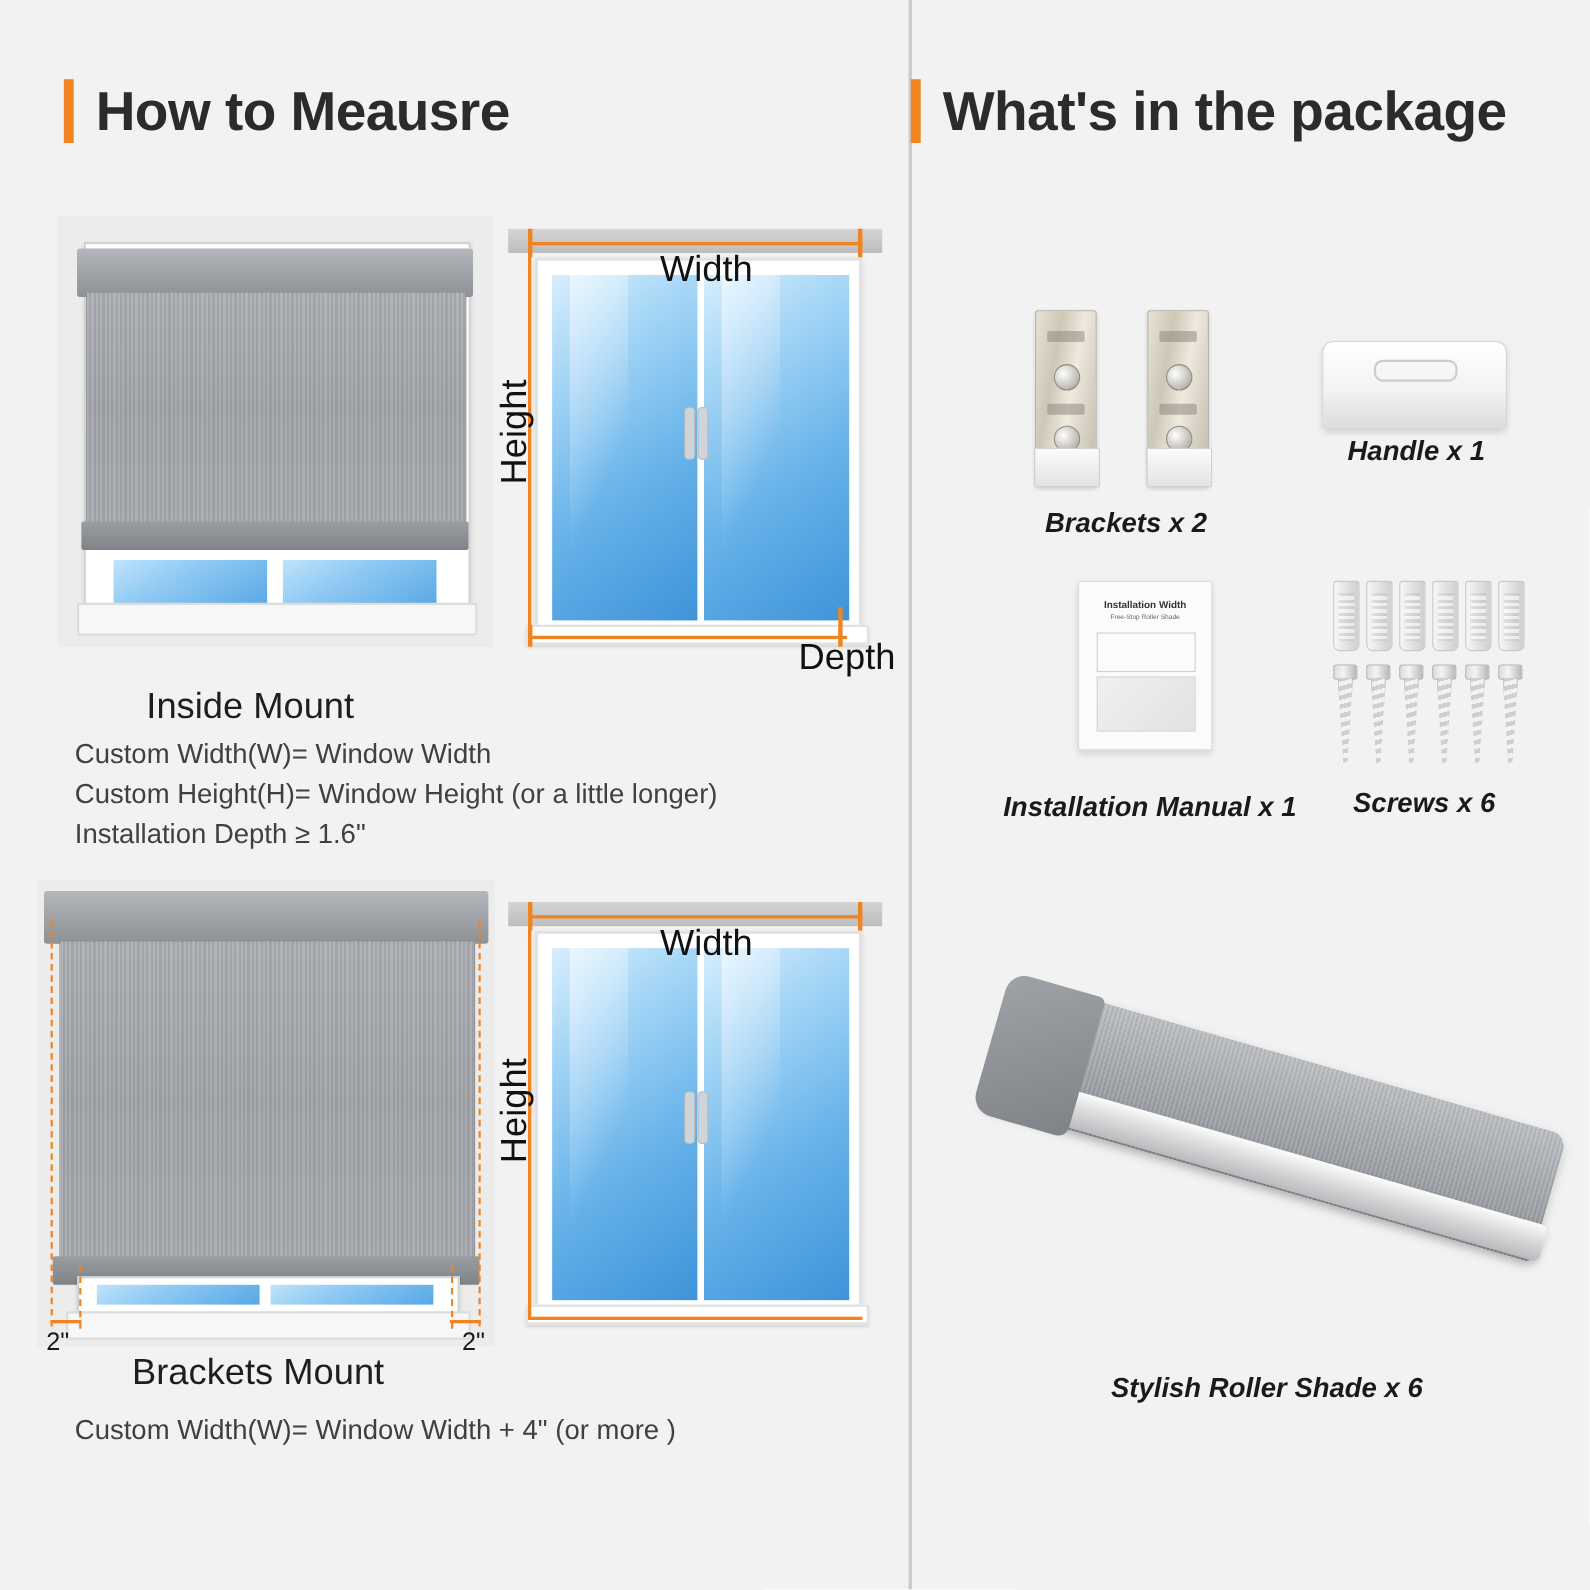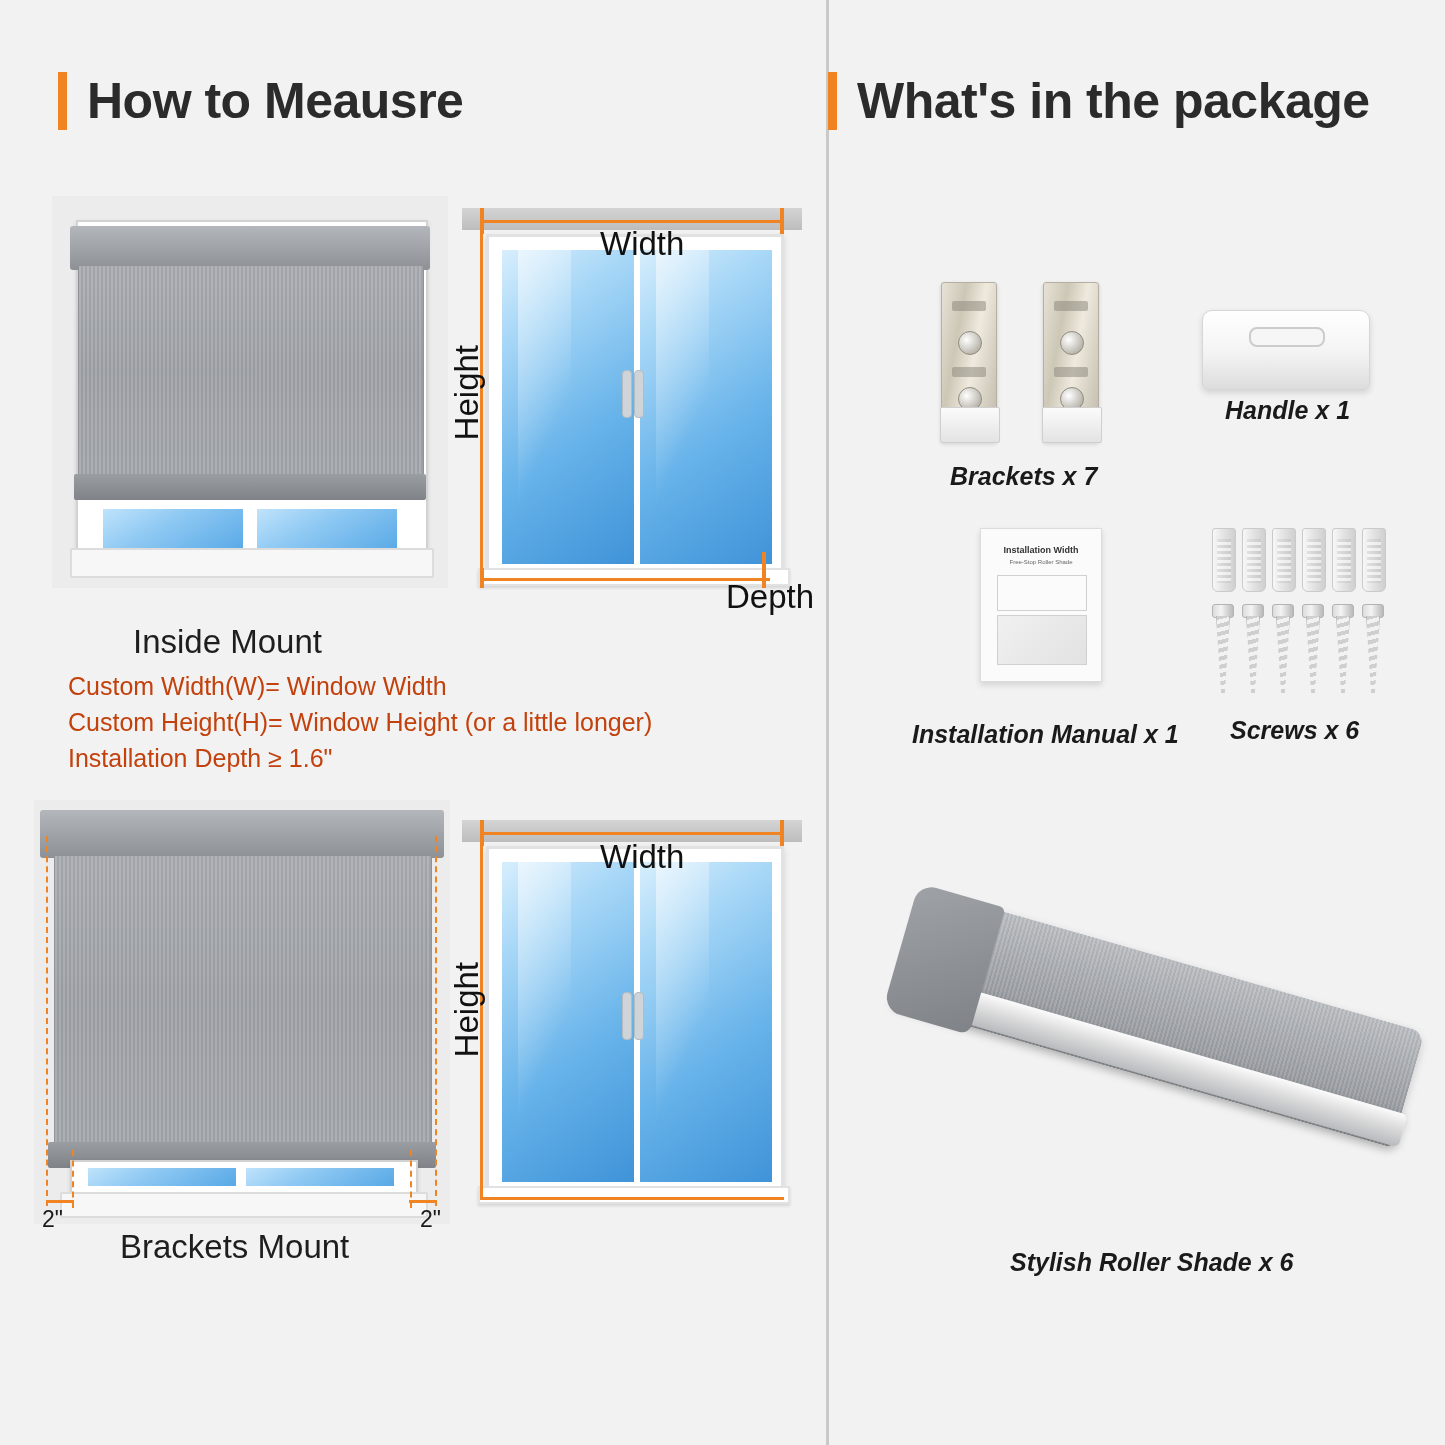--- a/index.html
+++ b/index.html
@@ -53,21 +53,21 @@
   
   .mount-label {
     position: absolute;
     font-size: 33px;
     color: #1e1e1e;
     font-weight: normal;
   }
   .spec-line {
     position: absolute;
     font-size: 25px;
-    color: #c2410c;
+    color: #404040;
     white-space: nowrap;
   }
 
   
   .scene {
     position: absolute;
     background: #ededed;
   }
   
   #inside-scene { left: 52px; top: 196px; width: 396px; height: 392px; }
@@ -484,41 +484,42 @@
     <div class="orange-mark" style="left:18px; top:8px; width:4px; height:26px;"></div>
     <div class="orange-mark" style="left:318px; top:8px; width:4px; height:26px;"></div>
     <div class="orange-mark" style="left:18px; top:20px; width:304px; height:3px;"></div>
     <div class="orange-mark" style="left:18px; top:20px; width:3px; height:368px;"></div>
     <div class="orange-mark" style="left:18px; top:385px; width:304px; height:3px;"></div>
   </div>
   <div class="dim-label" style="left:600px; top:838px;">Width</div>
   <div class="dim-label vertical" style="left:448px; top:962px;">Height</div>
 
   <div class="mount-label" style="left:120px; top:1228px;">Brackets Mount</div>
+  <div class="spec-line" style="left:68px; top:1286px;">Custom Width(W)= Window Width + 4" (or more )</div>
 
   <div class="section-title" id="title-right">
     <div class="title-bar"></div>
     <div class="title-text">What's in the package</div>
   </div>
 
   <div class="bracket" style="left:941px; top:282px;">
     <div class="slot" style="top:18px;"></div>
     <div class="hole" style="top:48px;"></div>
     <div class="slot" style="top:84px;"></div>
     <div class="hole" style="top:104px;"></div>
     <div class="base"></div>
   </div>
   <div class="bracket" style="left:1043px; top:282px;">
     <div class="slot" style="top:18px;"></div>
     <div class="hole" style="top:48px;"></div>
     <div class="slot" style="top:84px;"></div>
     <div class="hole" style="top:104px;"></div>
     <div class="base"></div>
   </div>
-  <div class="part-caption" style="left:950px; top:462px;">Brackets x 7</div>
+  <div class="part-caption" style="left:950px; top:462px;">Brackets x 2</div>
 
   <div class="handle-part" style="left:1202px; top:310px;">
     <div class="grip"></div>
   </div>
   <div class="part-caption" style="left:1225px; top:396px;">Handle x 1</div>
 
   <div class="manual" style="left:980px; top:528px;">
     <div class="m-title">Installation Width</div>
     <div class="m-sub">Free-Stop Roller Shade</div>
     <div class="m-box"></div>

